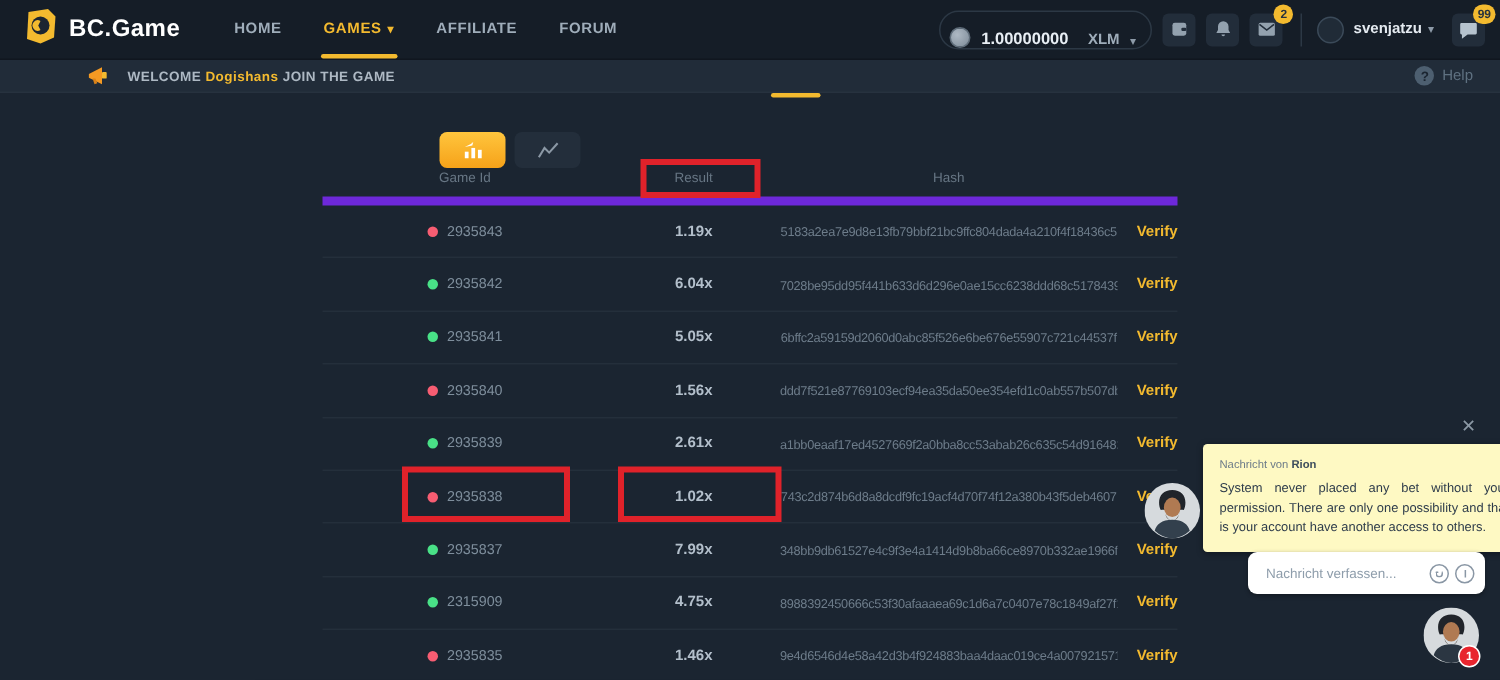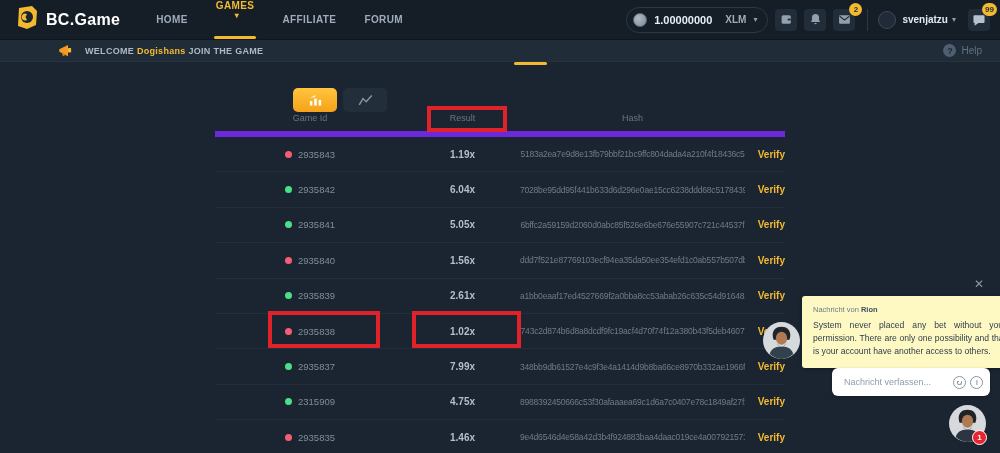--- a/index.html
+++ b/index.html
@@ -20,29 +20,29 @@
   }
   .logo { display:flex; align-items:center; gap:7px; margin-left:15px; cursor:pointer; }
   .logo-badge { width:24px; height:25px; }
   .logo-text { font-size:16px; font-weight:bold; color:#ffffff; letter-spacing:.3px; }
   .nav { display:flex; align-items:center; margin-left:22px; height:40px; }
   .nav-item {
     position:relative; height:40px; display:flex; align-items:center;
     padding:0 14px; font-size:10px; font-weight:bold; letter-spacing:.4px;
     color:#9fadba; cursor:pointer;
   }
-  .nav-item.active { color:#f3ba2f;flex-direction:column; }
+  .nav-item.active { color:#f3ba2f; }
   .nav-item .caret { margin-left:4px; font-size:8px; }
   .nav-item.active::after {
     content:""; position:absolute; left:12px; right:12px; bottom:1px;
     height:3px; background:#f3ba2f; border-radius:2px;
   }
   .nav-right { margin-left:auto; display:flex; align-items:center; margin-right:10px; }
   .balance-pill {
-    display:flex; align-items:center; height:26px; border:1px solid #2c3845;
+    display:flex; align-items:flex-end; height:26px; border:1px solid #2c3845;
     border-radius:14px; padding:0 10px 0 6px; gap:7px; cursor:pointer;
   }
   .coin-icon { width:14px; height:14px; border-radius:50%;
     background:radial-gradient(circle at 35% 35%, #aeb9c4, #7d8b98);
     border:1px solid #5e6c79; }
   .balance-amount { font-size:11px; font-weight:bold; color:#e8eef4; }
   .balance-currency { font-size:10px; font-weight:bold; color:#9fadba; margin-left:6px; }
   .icon-slot {
     width:22px; height:22px; margin-left:7px; border-radius:4px;
     background:#222d3a; display:flex; align-items:center; justify-content:center;

